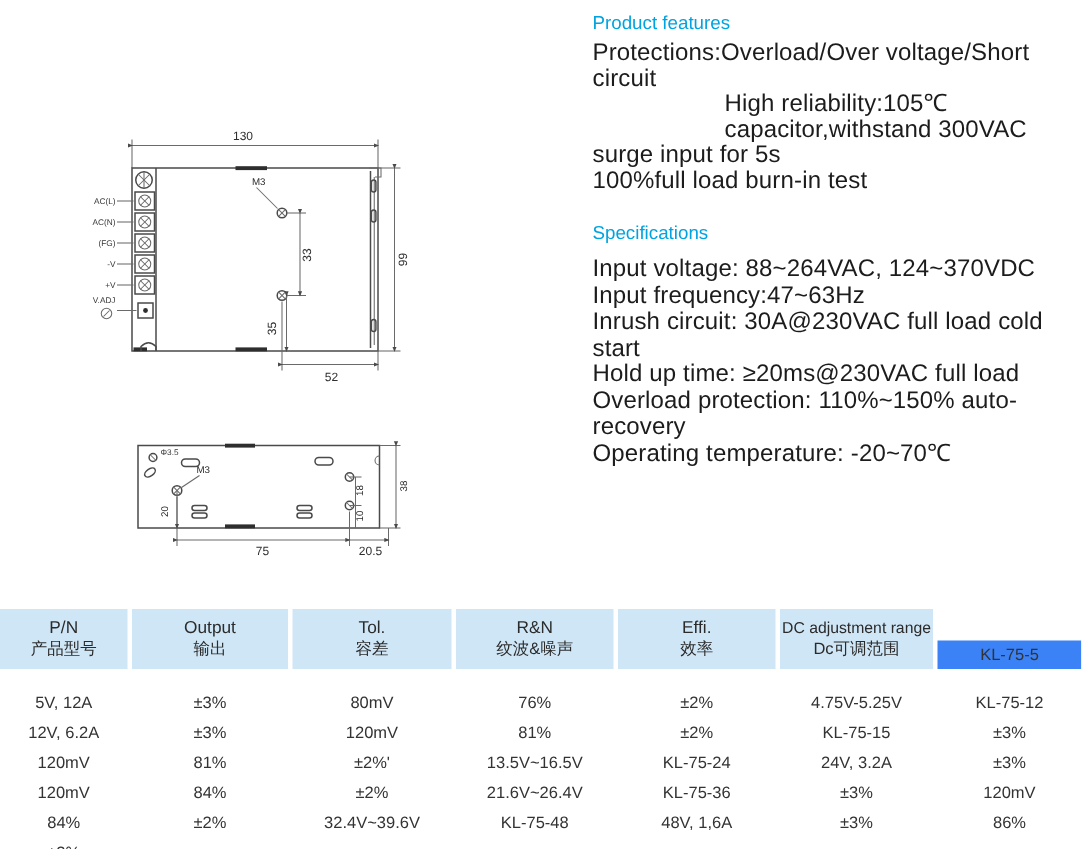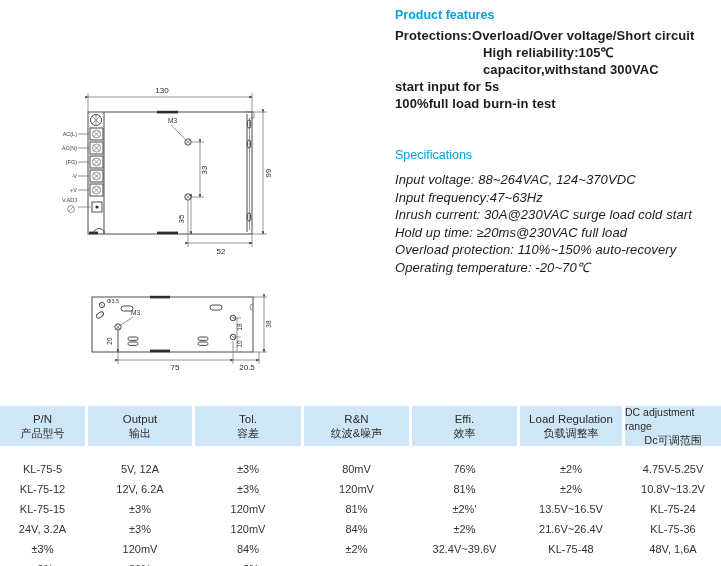--- a/index.html
+++ b/index.html
@@ -1,26 +1,26 @@
 <!DOCTYPE html>
 <html><head>
 <meta charset="utf-8">
 <style>
   * { margin:0; padding:0; box-sizing:border-box; }
   html,body { background:#fff; }
   body { font-family:"Liberation Sans", sans-serif; color:#1f1f1f; }
   .page { position:relative; width:721px; height:566px; background:#fff; overflow:hidden; }
 
   
-  .textcol { position:absolute; left:395px; top:8px; width:326px;font-weight:bold; }
+  .textcol { position:absolute; left:395px; top:8px; width:326px; }
   .section-title { color:#00a3e0; font-size:12.5px; margin-bottom:5px; }
-  .line { font-size:13px; line-height:17px; color:#1c1c1c; letter-spacing:0.1px; }
+  .line { font-size:16px; line-height:17px; color:#1c1c1c; letter-spacing:0.1px; }
   .features .line:nth-of-type(3) { padding-left:88px; }
   .specs { position:absolute; left:395px; top:148px; width:326px; }
-  .specs .line { line-height:17.5px;font-style:italic; }
+  .specs .line { line-height:17.5px; }
   .specs .section-title { margin-bottom:9px; }
 
   
   svg { position:absolute; overflow:visible; }
   .draw-line { stroke:#4a4a4a; stroke-width:1; fill:none; }
   .thin { stroke:#6a6a6a; stroke-width:0.7; fill:none; }
   .thick { fill:#2e2e2e; }
   .dimtext { font-size:8px; fill:#2e2e2e; font-family:"Liberation Sans",sans-serif; }
   .smalltext { font-size:6.5px; fill:#2e2e2e; font-family:"Liberation Sans",sans-serif; }
   .tinytext { font-size:5.5px; fill:#3a3a3a; font-family:"Liberation Sans",sans-serif; }
@@ -30,21 +30,21 @@
     position:absolute; left:0; top:406px; width:721px; height:160px;
     display:grid;
     grid-template-columns:85px 104px 106px 105px 105px 102px 96px;
     grid-template-rows:40px repeat(6, 18px);
     column-gap:3px; row-gap:2px;
     background:#fff;
   }
   .th { background:#cfe6f6; display:flex; flex-direction:column; align-items:center; justify-content:center; }
   .th .en { font-size:11.5px; color:#2b2b2b; line-height:14px; }
   .th .zh { font-size:11px; color:#2b2b2b; line-height:14px; }
-  .td { background:#f9a8d4; display:flex; align-items:center; justify-content:center; font-size:11px; color:#333;margin-top:21px; }
+  .td { background:#3b82f6; display:flex; align-items:center; justify-content:center; font-size:11px; color:#333;margin-top:21px; }
 </style>
 </head>
 <body>
 
 <div class="page">
 
   <svg style="left:50px; top:82px;" width="245" height="196" viewBox="0 0 245 196">
     <defs>
       <marker id="arr" markerWidth="8" markerHeight="8" refX="4" refY="2" orient="auto">
         <path d="M0,0 L5,2 L0,4 z" fill="#4a4a4a"></path>
@@ -214,29 +214,29 @@
     <line class="thin" x1="63" y1="77" x2="178" y2="77" marker-start="url(#arr)" marker-end="url(#arr)"></line>
     <line class="thin" x1="178" y1="77" x2="204" y2="77" marker-end="url(#arr)"></line>
     <text class="dimtext" x="120" y="87" text-anchor="middle">75</text>
     <text class="dimtext" x="192" y="87" text-anchor="middle">20.5</text>
   </svg>
 
   <div class="textcol features">
     <div class="section-title">Product features</div>
     <div class="line">Protections:Overload/Over voltage/Short circuit</div>
     <div class="line">High reliability:105℃ capacitor,withstand 300VAC</div>
-    <div class="line">start input for 5s</div>
+    <div class="line">surge input for 5s</div>
     <div class="line">100%full load burn-in test</div>
   </div>
 
   <div class="specs">
     <div class="section-title">Specifications</div>
     <div class="line">Input voltage:  88~264VAC,  124~370VDC</div>
     <div class="line">Input frequency:47~63Hz</div>
-    <div class="line">Inrush current:  30A@230VAC surge load cold start</div>
+    <div class="line">Inrush circuit:  30A@230VAC full load cold start</div>
     <div class="line">Hold up time:  ≥20ms@230VAC full load</div>
     <div class="line">Overload protection:  110%~150% auto-recovery</div>
     <div class="line">Operating temperature:  -20~70℃</div>
   </div>
 
   <div class="spec-table">
     <div class="th">
         <span class="en">P/N</span>
         <span class="zh">产品型号</span>
       </div>
@@ -250,43 +250,38 @@
       </div>
     <div class="th">
         <span class="en">R&amp;N</span>
         <span class="zh">纹波&amp;噪声</span>
       </div>
     <div class="th">
         <span class="en">Effi.</span>
         <span class="zh">效率</span>
       </div>
     <div class="th">
-        <span class="en">Load Regulation</span>
-        <span class="zh">负载调整率</span>
-      </div>
-    <div class="th">
         <span class="en" style="font-size:10.5px">DC adjustment range</span>
         <span class="zh">Dc可调范围</span>
       </div>
 
     <div class="td">KL-75-5</div>
     <div class="td">5V, 12A</div>
     <div class="td">±3%</div>
     <div class="td">80mV</div>
     <div class="td">76%</div>
     <div class="td">±2%</div>
     <div class="td">4.75V-5.25V</div>
 
     <div class="td">KL-75-12</div>
     <div class="td">12V, 6.2A</div>
     <div class="td">±3%</div>
     <div class="td">120mV</div>
     <div class="td">81%</div>
     <div class="td">±2%</div>
-    <div class="td">10.8V~13.2V</div>
 
     <div class="td">KL-75-15</div>
     <div class="td">±3%</div>
     <div class="td">120mV</div>
     <div class="td">81%</div>
     <div class="td">±2%'</div>
     <div class="td">13.5V~16.5V</div>
 
     <div class="td">KL-75-24</div>
     <div class="td">24V, 3.2A</div>

